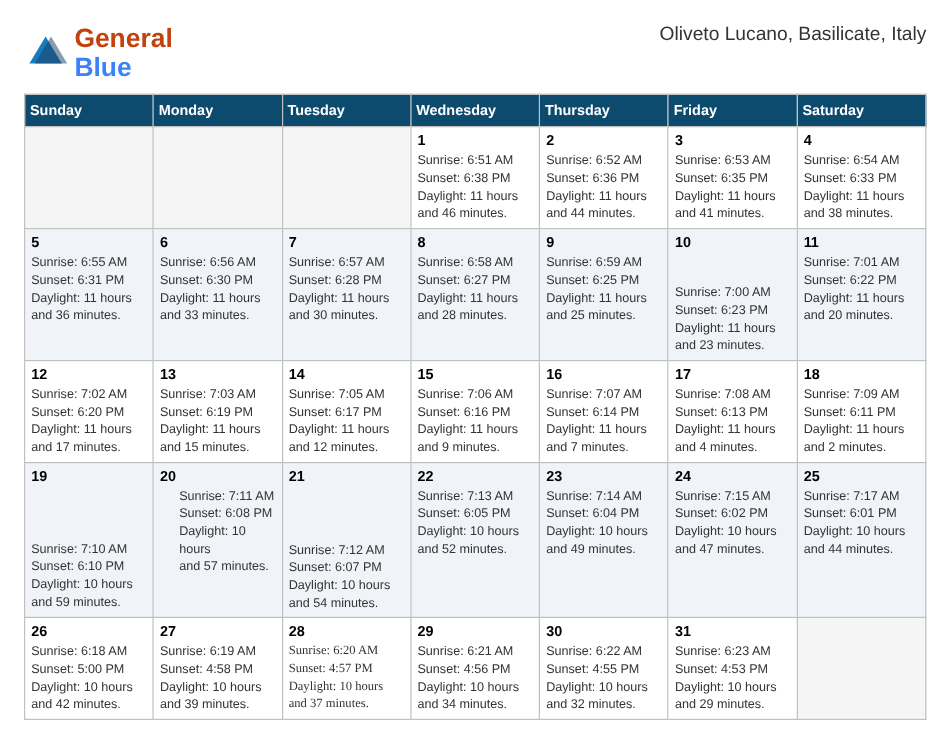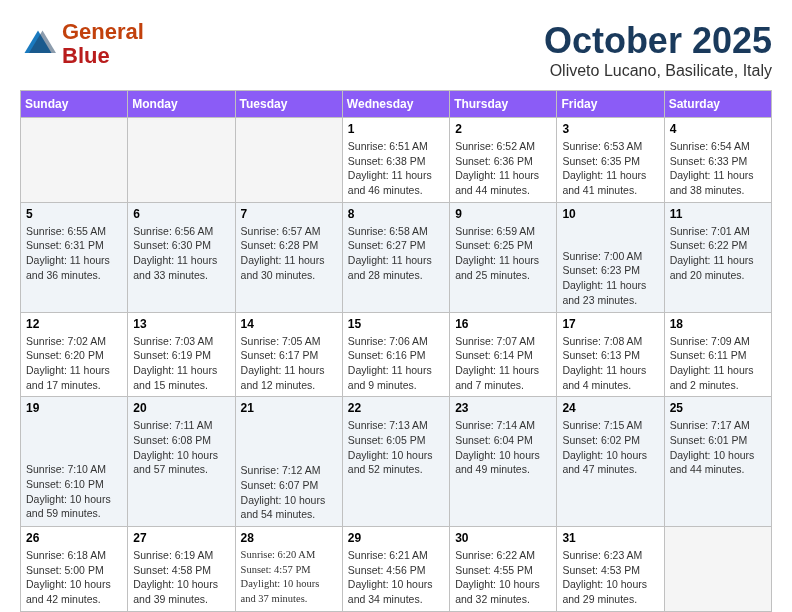--- a/index.html
+++ b/index.html
@@ -45,21 +45,21 @@
     .subtitle {
       font-size: 16px;
       color: #333;
     }
     .calendar {
       width: 100%;
       border-collapse: collapse;
       font-size: 11px;
     }
     .calendar th {
-      background-color: #8b5cf6;
+      background-color: #0c4a6e;
       color: #fff;
       padding: 6px 4px;
       text-align: left;
       font-weight: bold;
       font-size: 12px;
       border: 1px solid #c0c0c0;
     }
     .calendar td {
       border: 1px solid #c0c0c0;
       vertical-align: top;
@@ -90,25 +90,24 @@
 <body>
 
 <div class="header">
   <div class="logo">
     <svg class="logo-icon" viewBox="0 0 40 40">
       <polygon points="20,5 35,30 5,30" fill="#1a7abf"></polygon>
       <polygon points="25,5 40,30 10,30" fill="#1a3a5c" opacity="0.5"></polygon>
     </svg>
     <div class="logo-text">
       <div><span>General</span></div>
-      <div style="color:#b91c1c">Blue</div>
+      <div style="color:#3b82f6">Blue</div>
     </div>
   </div>
   <div class="title-block">
-    <div class="month-title">October 2025</div>
     <div class="subtitle">Oliveto Lucano, Basilicate, Italy</div>
   </div>
 </div>
 
 <table class="calendar">
   <thead>
     <tr>
     <th>Sunday</th>
         <th>Monday</th>
         <th>Tuesday</th>
@@ -257,21 +256,21 @@
       <tr class="row-alt">
         <td>
           <div class="day-num">19</div>
           <div class="day-info" style="white-space: pre-line; margin-top: 47px;">Sunrise: 7:10 AM
 Sunset: 6:10 PM
 Daylight: 10 hours
 and 59 minutes.</div>
         </td>
         <td>
           <div class="day-num">20</div>
-          <div class="day-info" style="white-space: pre-line;">Sunrise: 7:11 AM
+          <div class="day-info" style="white-space: pre-line; margin-left: 16px;">Sunrise: 7:11 AM
 Sunset: 6:08 PM
 Daylight: 10 hours
 and 57 minutes.</div>
         </td>
         <td>
           <div class="day-num">21</div>
           <div class="day-info" style="white-space: pre-line; margin-top: 48px;">Sunrise: 7:12 AM
 Sunset: 6:07 PM
 Daylight: 10 hours
 and 54 minutes.</div>

